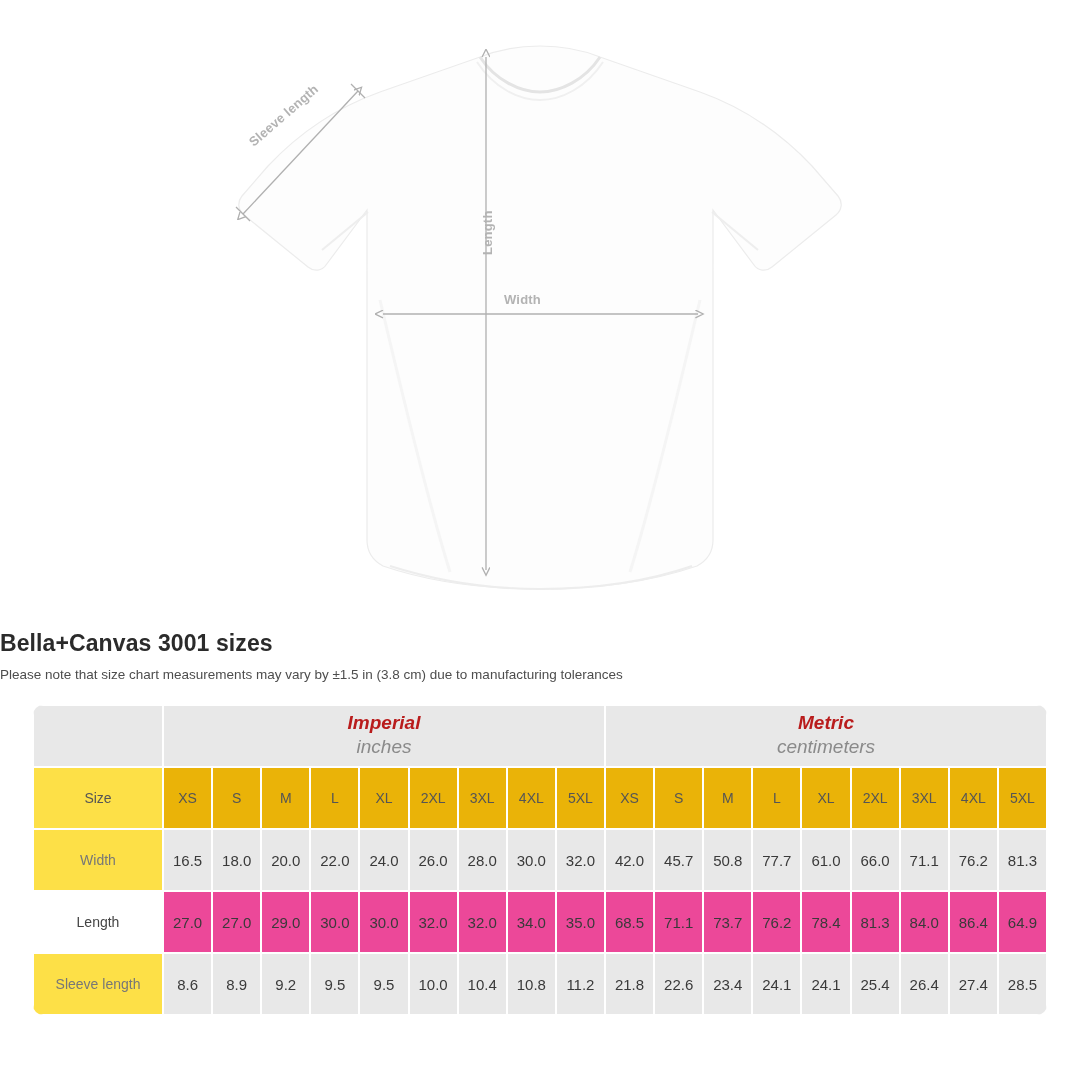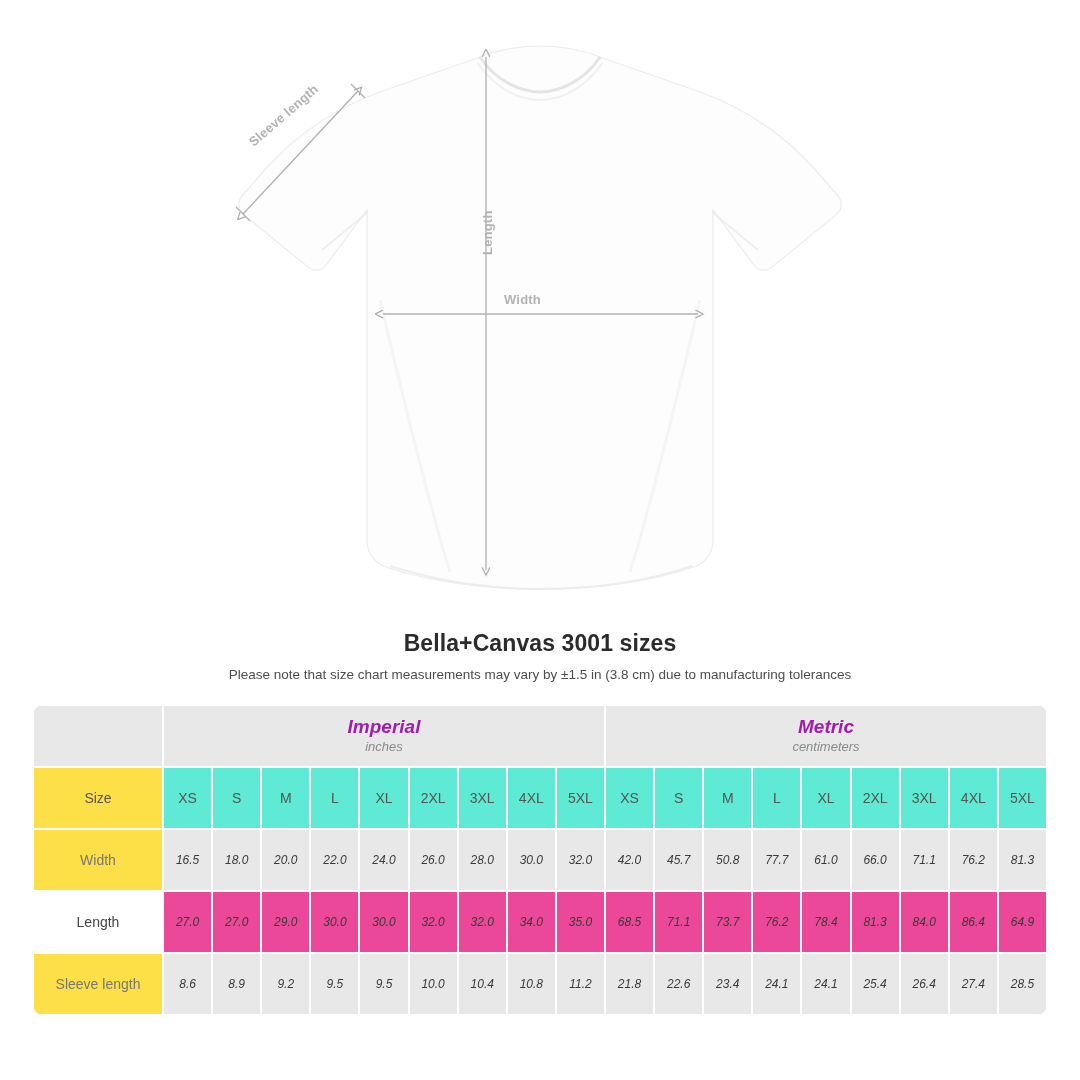--- a/index.html
+++ b/index.html
@@ -53,21 +53,20 @@
     left: 504px;
     top: 292px;
   }
 
   
   #title-block {
     position: absolute;
     left: 0;
     top: 630px;
     width: 1080px;
-    text-align: center;
   }
   #chart-title {
     font-size: 23px;
     font-weight: bold;
     color: #2b2b2b;
     margin: 0;
     letter-spacing: 0.1px;
   }
   #chart-note {
     margin-top: 10px;
@@ -101,53 +100,53 @@
     font-weight: normal;
   }
   .unit-head {
     background: #e8e8e8;
     height: 80px;
   }
   .unit-head .unit-name {
     font-size: 19px;
     font-style: italic;
     font-weight: bold;
-    color: #a21caf;
+    color: #b91c1c;
     display: block;
     line-height: 1.15;
   }
   .unit-head .unit-sub {
-    font-size: 13px;
+    font-size: 19px;
     font-style: italic;
     color: #8a8a8a;
     display: block;
     line-height: 1.4;
   }
   .corner-cell {
     background: #e8e8e8;
   }
   .rowhead {
     background: #fde047;
     font-weight: bold;
     color: #555;
     font-size: 14px;
   }
   .rowhead.dim {
     color: #777;
   }
   .sizehead {
-    background: #5eead4;
+    background: #eab308;
     font-weight: bold;
     color: #555;
     font-size: 14px;
   }
   tr.shade td.data { background: #e8e8e8; }
   tr.plain td.data { background: #ec4899; }
   tr.plain td.rowhead { background: #ffffff; color: #444; }
-  td.data { color: #3a3a3a; font-size: 12px; font-style: italic; }
+  td.data { color: #3a3a3a; font-size: 15px; }
   .col-size { width: 130px; }
 </style>
 </head>
 <body>
 
 <div id="page">
 
   <div id="illustration">
     <svg width="1080" height="615" viewBox="0 0 1080 615">
       <defs>

